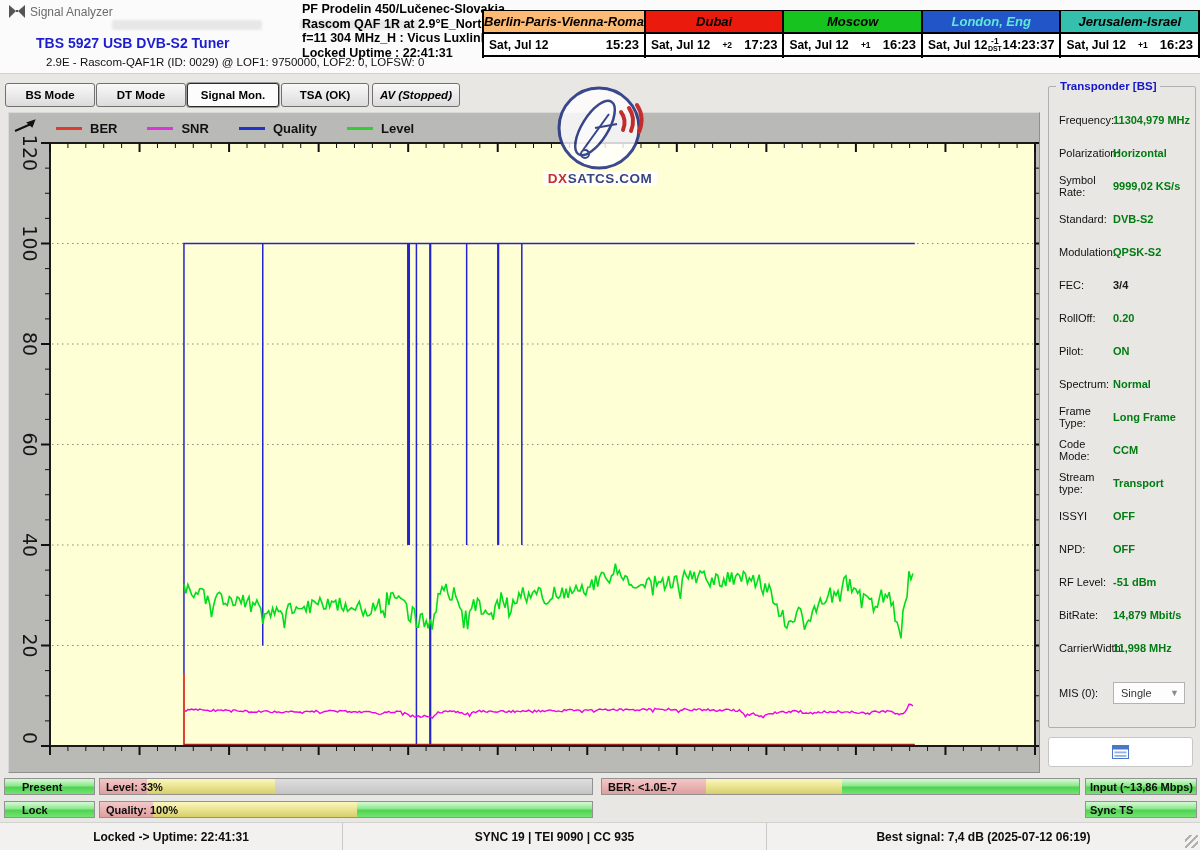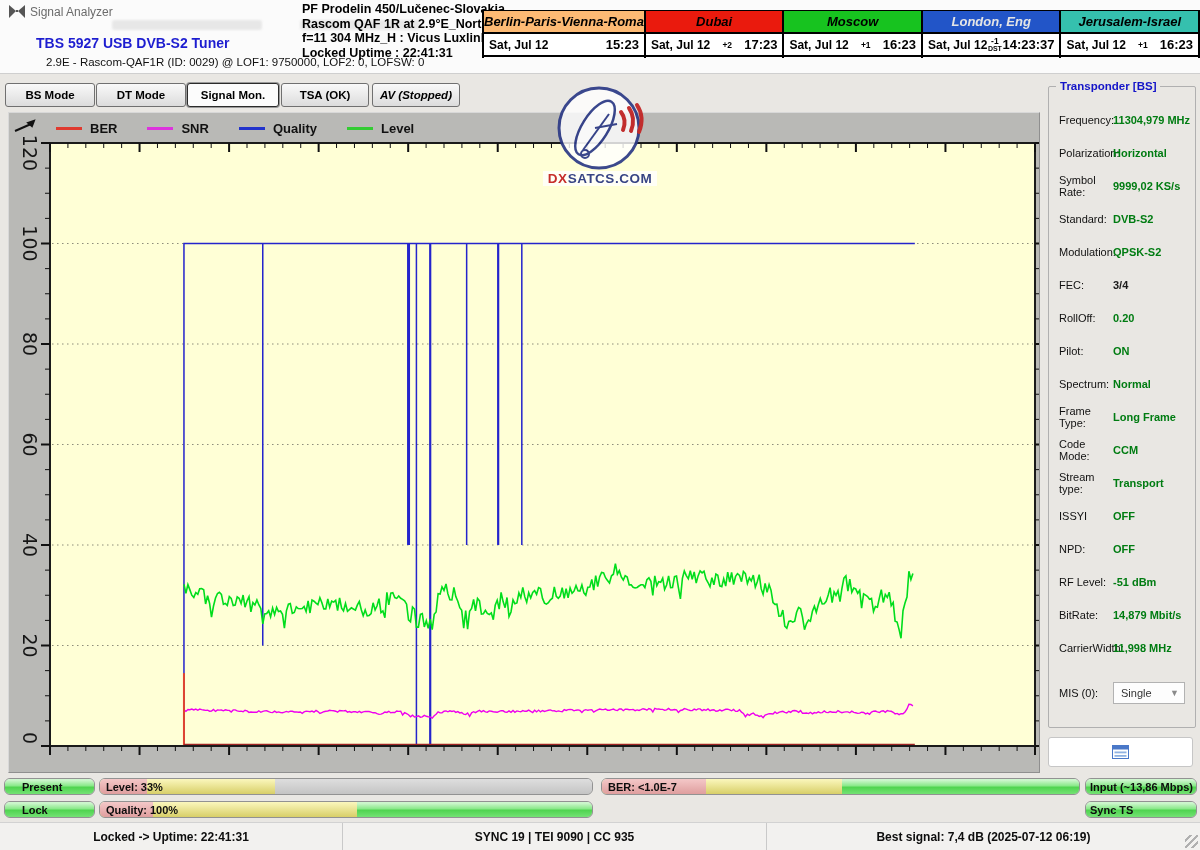--- a/index.html
+++ b/index.html
@@ -53,21 +53,21 @@
   .tp-label { width:64px; padding-left:10px; font-size:11px; color:#111; }
   .tp-value { font-size:11px; font-weight:bold; color:#007c12; }
   .tp-value.dark { color:#1a1a1a; }
   #mis-row { position:absolute; left:0; top:595px; width:148px; display:flex; align-items:center; }
   #mis-label { width:64px; padding-left:10px; font-size:11px; color:#111; }
   #mis-select { width:72px; height:22px; background:#fdfdfd; border:1px solid #b2b2b2; font-size:11px; color:#333; display:flex; align-items:center; padding-left:7px; justify-content:space-between; cursor:pointer; }
   #mis-chevron { color:#8a8a8a; font-size:9px; padding-right:5px; }
   #list-btn { left:1048px; top:737px; width:145px; height:30px; background:#fff; border:1px solid #c6c6c6; border-radius:3px; display:flex; align-items:center; justify-content:center; cursor:pointer; }
 
   
-  .pbar { position:absolute; height:17px; border:1px solid #929292; border-radius:6px; overflow:hidden; background:linear-gradient(#dedede,#c6c6c6); box-shadow:inset 0 1px 0 rgba(255,255,255,.55); }
+  .pbar { position:absolute; height:17px; border:1px solid #929292; border-radius:0; overflow:hidden; background:linear-gradient(#dedede,#c6c6c6); box-shadow:inset 0 1px 0 rgba(255,255,255,.55); }
   .pbar .seg { position:absolute; top:0; bottom:0; }
   .seg.green { background:linear-gradient(#cdf6cd 8%,#8ae98a 45%,#50d450 55%,#74e274); }
   .seg.pink  { background:linear-gradient(#f4c8c8,#df9e9e); }
   .seg.yellow{ background:linear-gradient(#fbf7bd,#d8cf68); }
   .seg.gray  { background:linear-gradient(#dedede,#c4c4c4); }
   .pbar .bar-label { position:absolute; left:6px; top:1.5px; font-size:11px; font-weight:bold; color:#0d0d0d; white-space:nowrap; }
   .pbar.plain .bar-label { left:17px; }
   .pbar.fullgreen .bar-label { left:4px; }
 
   
@@ -121,21 +121,21 @@
         <div class="clock-city" style="background: rgb(23, 195, 31);">Moscow</div>
         <div class="clock-row">
           <span class="clock-date">Sat, Jul 12</span>
           <span class="clock-mid">
             <span class="clock-off">+1</span>
           </span>
           <span class="clock-time">16:23</span>
         </div>
       </div>
       <div class="clock-cell">
-        <div class="clock-city" style="background: rgb(34, 85, 200); color: #e5e5e5;">London, Eng</div>
+        <div class="clock-city" style="background: rgb(34, 85, 200); color: #5eead4;">London, Eng</div>
         <div class="clock-row">
           <span class="clock-date">Sat, Jul 12</span>
           <span class="clock-mid">
             <span class="clock-off">-1</span>
             <span class="clock-dst">DST</span>
           </span>
           <span class="clock-time">14:23:37</span>
         </div>
       </div>
       <div class="clock-cell">

